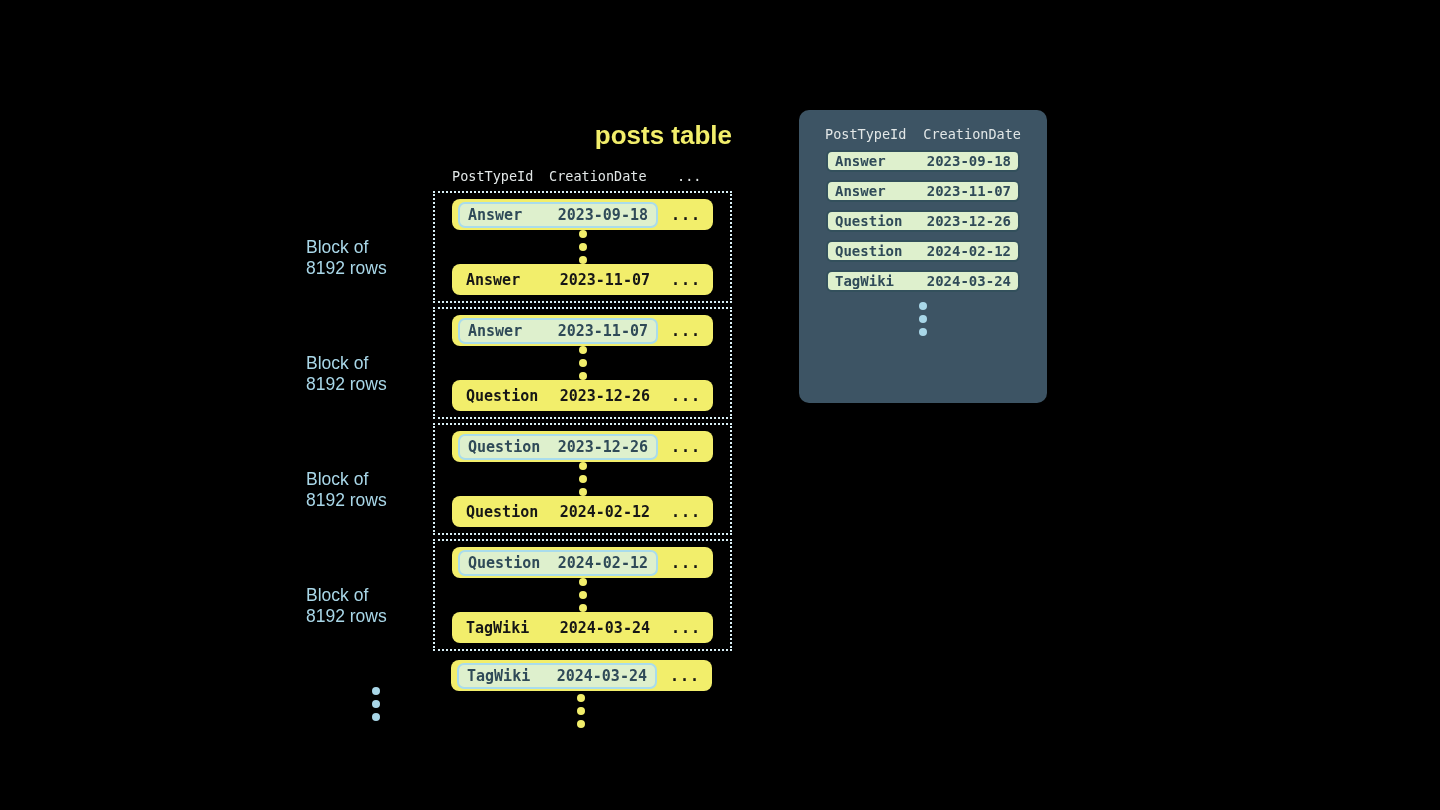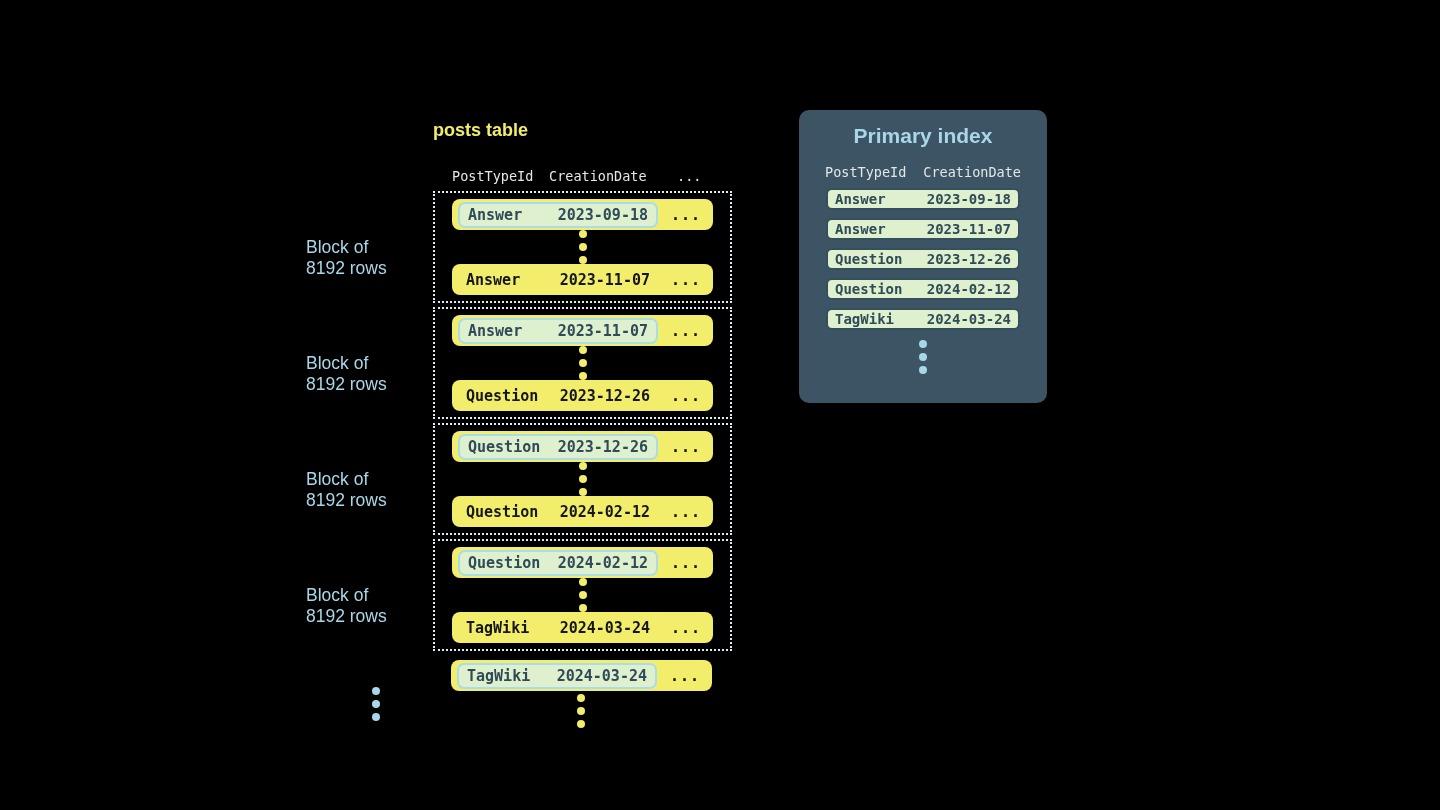--- a/index.html
+++ b/index.html
@@ -16,22 +16,22 @@
     --dotted-border:#D8EFF6;
   }
   html,body{margin:0;padding:0;background:var(--background);}
   .stage{
     position:relative;width:1440px;height:810px;background:var(--background);
     overflow:hidden;font-family:"Liberation Sans",sans-serif;
   }
 
   
   .pt-title{
-    position:absolute;left:433px;top:120px;width:299px;text-align:left;
-    font-size:18px;font-weight:700;color:var(--row-yellow,#F2EE6B);
+    position:absolute;left:433px;top:120px;width:299px;text-align:right;
+    font-size:26px;font-weight:700;color:var(--row-yellow,#F2EE6B);
   }
   .pt-header{
     position:absolute;top:168px;font-family:"DejaVu Sans Mono","Liberation Mono",monospace;
     font-size:13.5px;color:var(--header-text,#E2E7E7);white-space:pre;
   }
   .h-col1{left:452px;} .h-col2{left:549px;} .h-col3{left:677px;}
 
   .block-label{
     position:absolute;left:306px;width:140px;text-align:left;
     color:var(--accent-light-blue,#A9D7E8);font-size:17.5px;line-height:21px;font-weight:500;
@@ -227,21 +227,20 @@
       <i></i>
       <i></i>
     </div>
   <div class="vdots blue more-blocks-dots">
       <i></i>
       <i></i>
       <i></i>
     </div>
 
   <div class="panel">
-    <div class="panel-title">Primary index</div>
     <div class="panel-headers">
       <span>PostTypeId</span>
       <span>CreationDate</span>
     </div>
 
     <div class="pill">
       <span>Answer</span>
       <span>2023-09-18</span>
     </div>
     <div class="pill">

